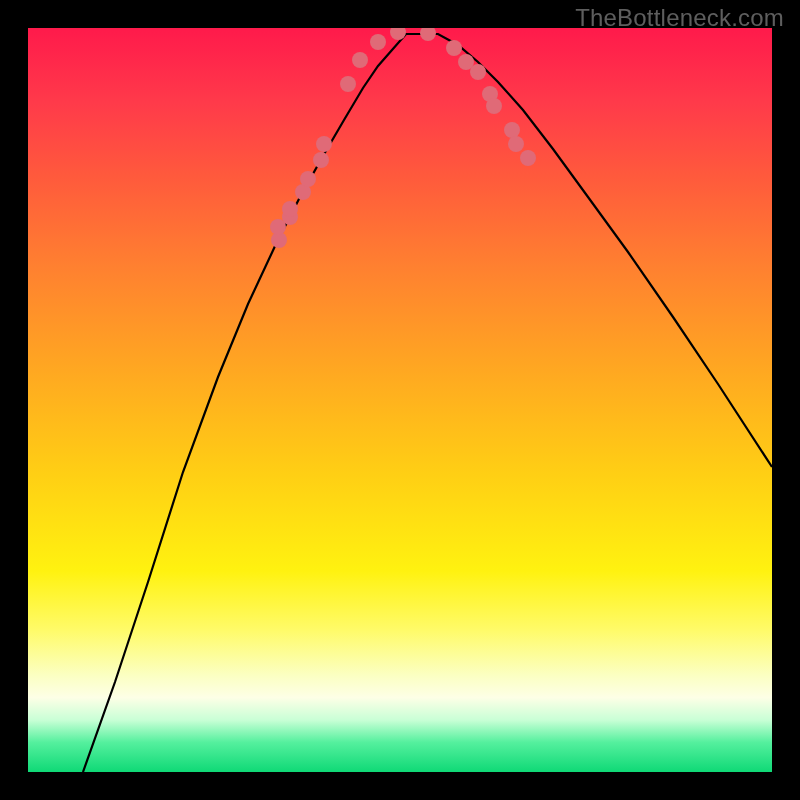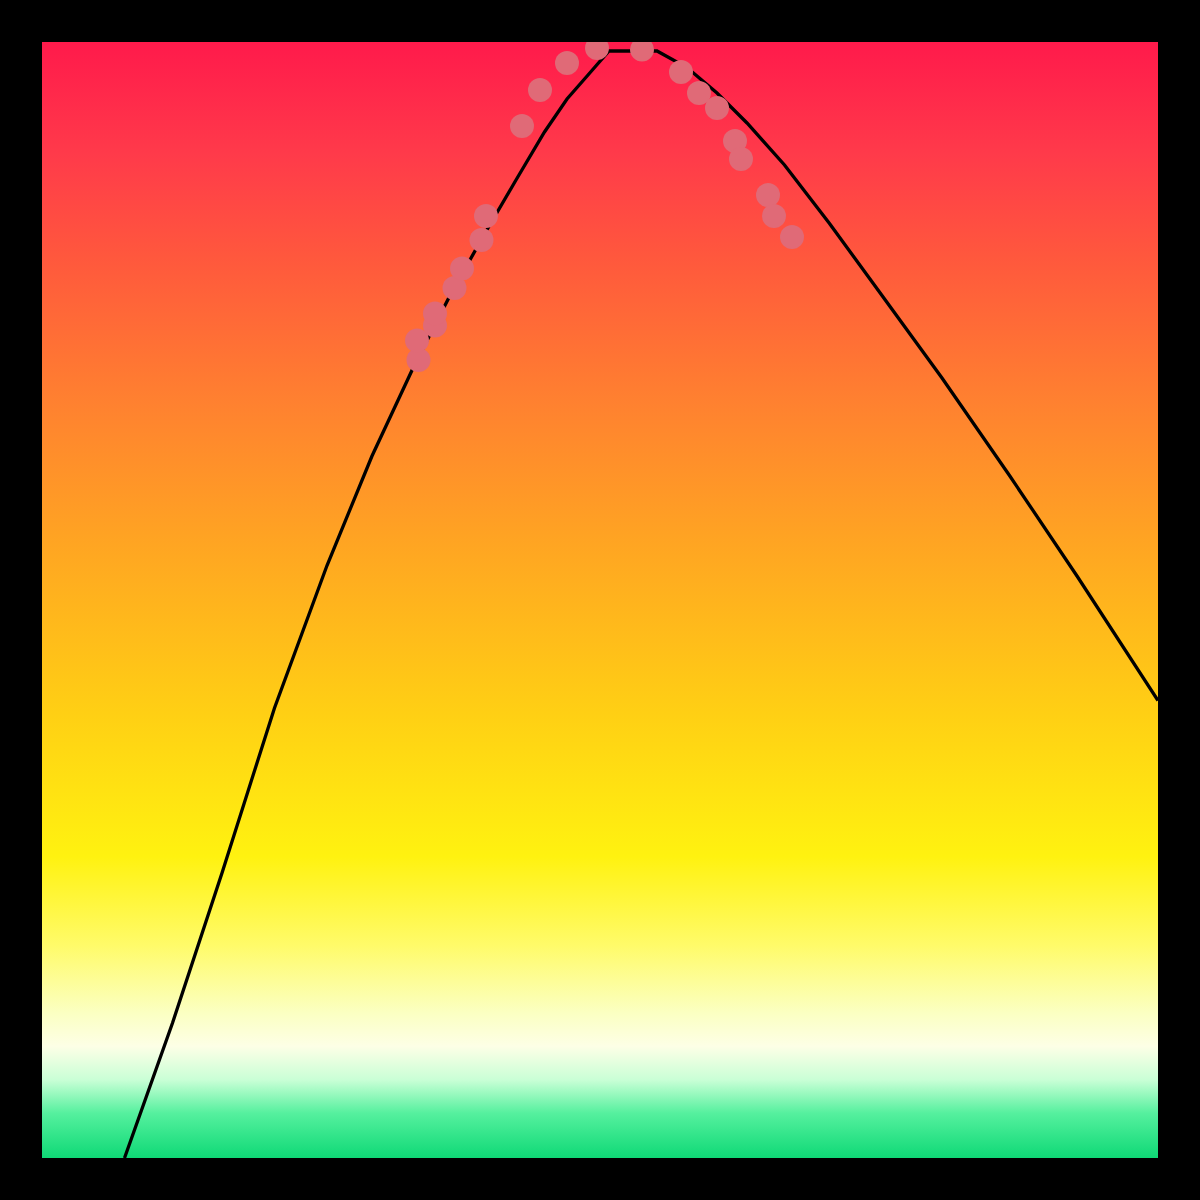--- a/index.html
+++ b/index.html
@@ -60,20 +60,21 @@
     margin-left: -8px; margin-top: -8px;
     border-radius: 50%;
     background: #e06a77;
     z-index: 8;
   }
 </style>
 </head>
 <body>
 
 <div class="frame">
+  <div class="watermark">TheBottleneck.com</div>
 
   <div class="plot">
 
     <svg class="curve" viewBox="0 0 744 744" preserveAspectRatio="none">
       <path id="curve-path" d="M55 744 L87 654 L120 554 L155 444 L190 349 L220 276 L248 216 L272 169 L295 128 L316 92 L335 60 L350 38 L364 22 L378 6 L410 6 L430 17 L450 34 L470 54 L495 82 L525 121 L560 169 L600 224 L645 289 L690 356 L744 439" fill="none" stroke="#000000" stroke-width="2.2"></path>
     </svg>
 
     <div id="dots-layer">
         <div class="dot" style="left: 251px; top: 212px; background: rgb(224, 106, 119);"></div>
         <div class="dot" style="left: 250px; top: 199px; background: rgb(224, 106, 119);"></div>

